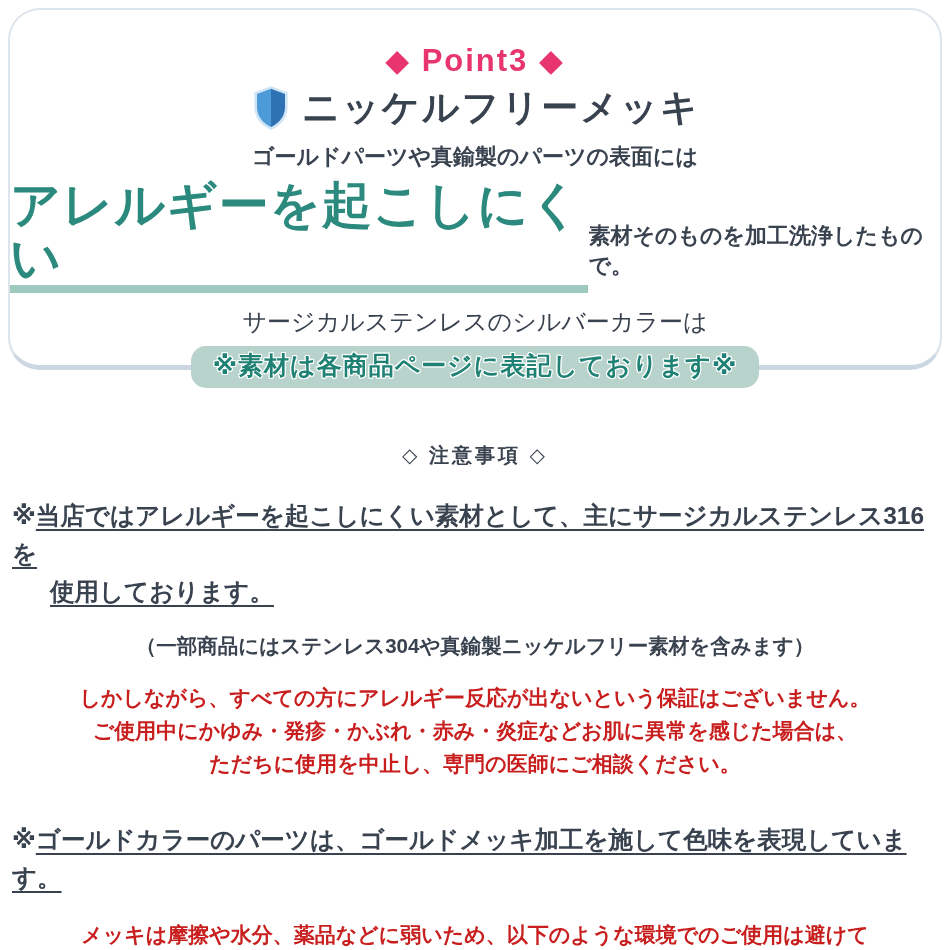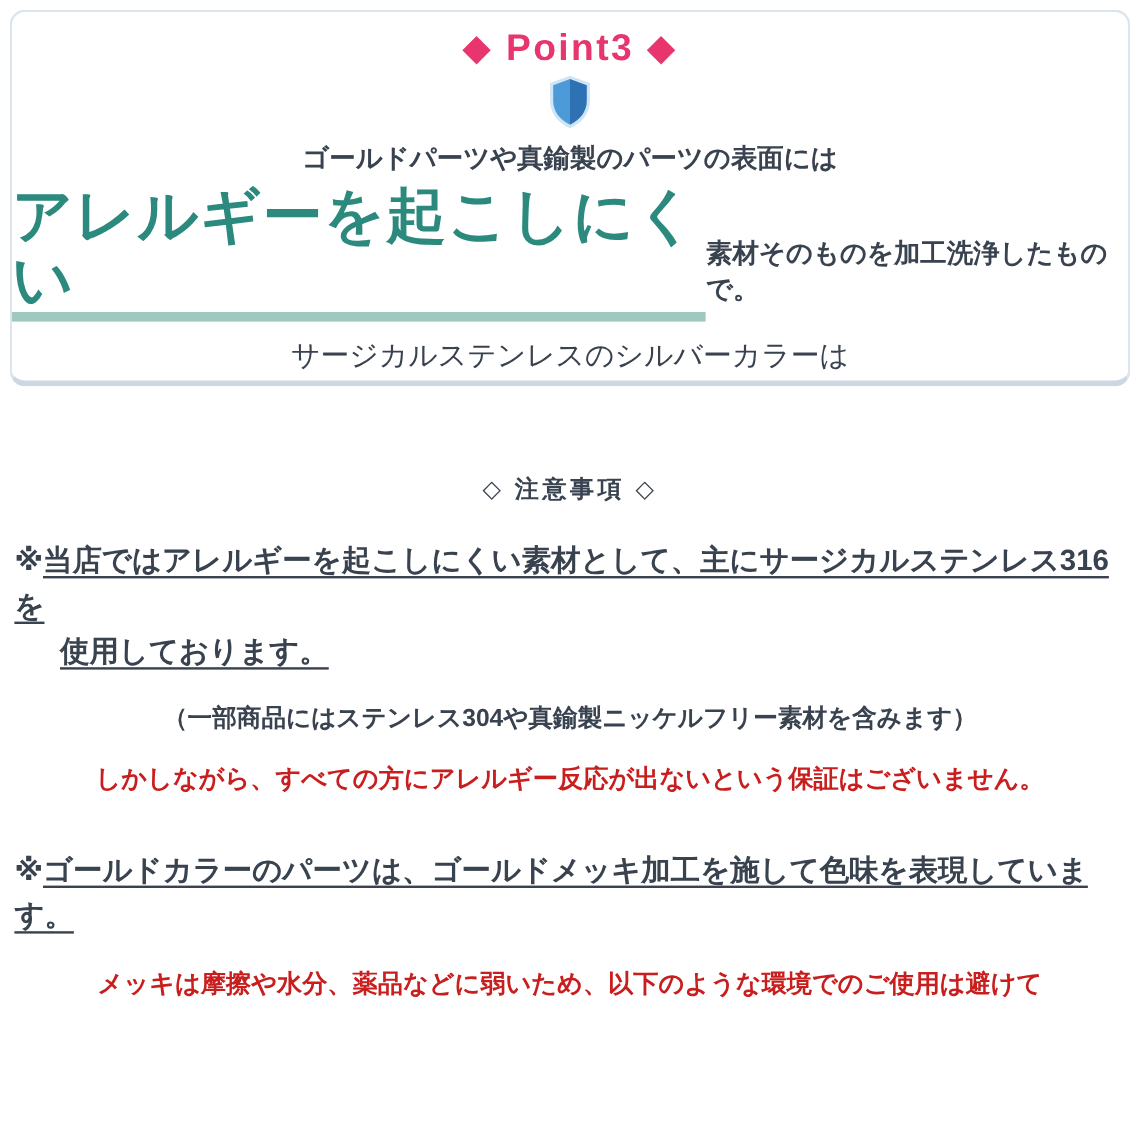--- a/index.html
+++ b/index.html
@@ -5,29 +5,29 @@
   * { margin: 0; padding: 0; box-sizing: border-box; }
   html, body {
     width: 950px; height: 950px;
     background: #ffffff;
     overflow: hidden;
     font-family: "Liberation Sans", "DejaVu Sans", sans-serif;
   }
   
   .point-card {
     margin: 8px 8px 0;
-    height: 314px;
+    height: 362px;
     background: #ffffff;
     border: 2px solid #dde5ec;
     border-bottom: 5px solid #ccd7e1;
-    border-radius: 13px;
+    border-radius: 32px;
     display: flex;
     flex-direction: column;
     align-items: center;
-    padding-top: 12px;
+    padding-top: 32px;
   }
   .point-label {
     color: #e8356d;
     font-size: 31px;
     font-weight: bold;
     letter-spacing: 2px;
   }
   .title-row {
     display: flex;
     align-items: center;
@@ -144,45 +144,49 @@
         <defs>
           <linearGradient id="shieldGrad" x1="0" y1="0" x2="1" y2="0">
             <stop offset="0.5" stop-color="#4c9ad8"></stop>
             <stop offset="0.5" stop-color="#2f72b4"></stop>
           </linearGradient>
         </defs>
         <path d="M12 0.5 L21.5 4 V12.5 C21.5 18.5 17.5 23 12 25.5 C6.5 23 2.5 18.5 2.5 12.5 V4 Z" fill="#cfe4f5"></path>
         <path d="M12 2 L20 5 V12.5 C20 17.6 16.6 21.6 12 23.8 C7.4 21.6 4 17.6 4 12.5 V5 Z" fill="url(#shieldGrad)"></path>
       </svg>
     </span>
+    <span class="card-title">ニッケルフリーメッキ</span>
   </div>
 
   <div class="intro-line">ゴールドパーツや真鍮製のパーツの表面には</div>
 
   <div class="highlight-row">
     <span class="highlight">アレルギーを起こしにくい</span>
     <span class="highlight-suffix">素材そのものを加工洗浄したもので。</span>
   </div>
 
   <div class="body-line first">サージカルステンレスのシルバーカラーは</div>
 
 
+  <div class="material-badge">※素材は各商品ページに表記しております※</div>
 </div>
 
 <div class="notes-heading">◇ 注意事項 ◇</div>
 
 <div class="note-para">
   <span>※</span><span class="u">当店ではアレルギーを起こしにくい素材として、主にサージカルステンレス316を</span><br>
   <span class="u note1-line2">使用しております。</span>
 </div>
 
 <div class="paren-note">（一部商品にはステンレス304や真鍮製ニッケルフリー素材を含みます）</div>
 
 <div class="red-para">
   <div>しかしながら、すべての方にアレルギー反応が出ないという保証はございません。</div>
+  <div>ご使用中にかゆみ・発疹・かぶれ・赤み・炎症などお肌に異常を感じた場合は、</div>
+  <div>ただちに使用を中止し、専門の医師にご相談ください。</div>
 </div>
 
 <div class="note-para gold-note">
   <span>※</span><span class="u">ゴールドカラーのパーツは、ゴールドメッキ加工を施して色味を表現しています。</span>
 </div>
 
 <div class="red-para">
   <div>メッキは摩擦や水分、薬品などに弱いため、以下のような環境でのご使用は避けて</div>
 
 </div>

